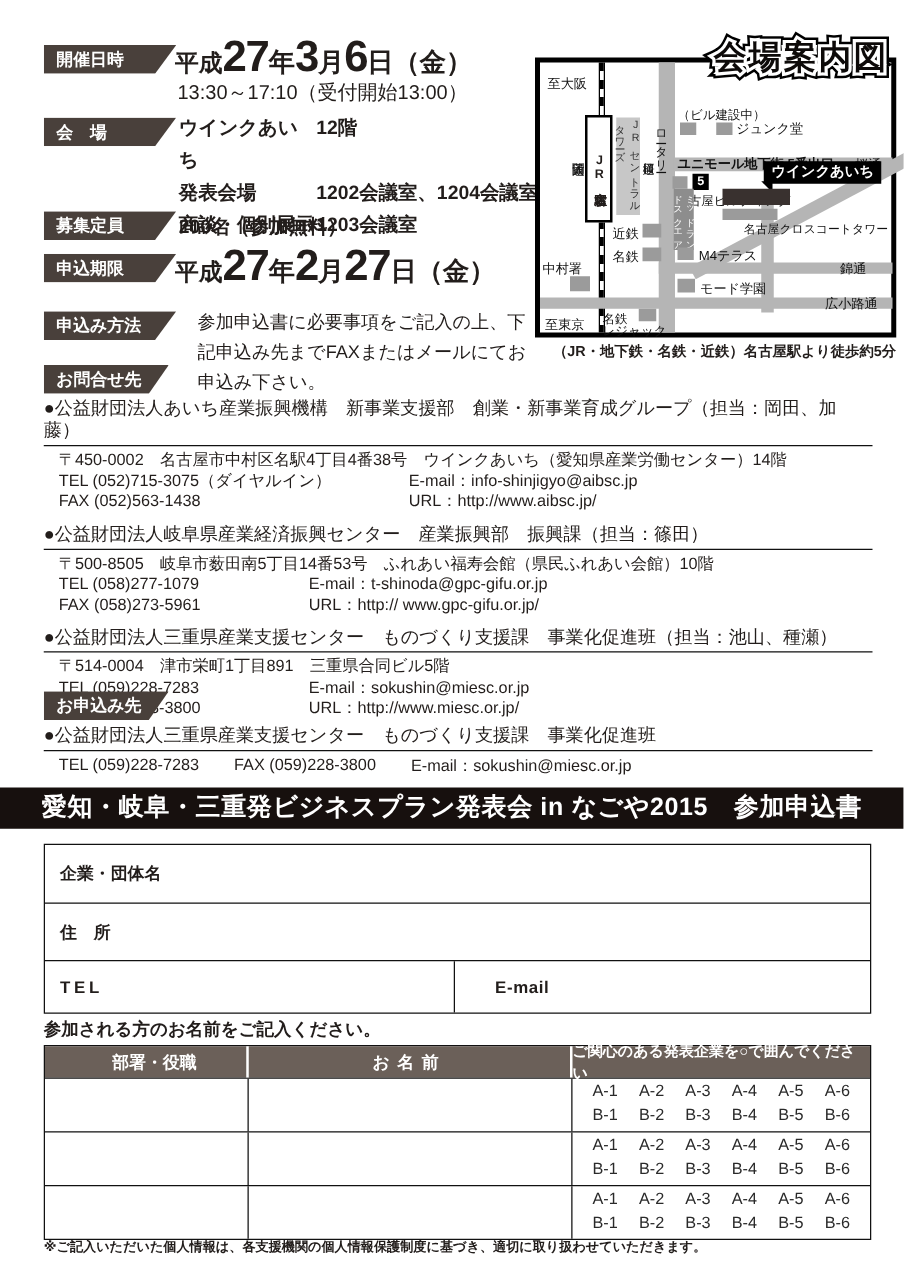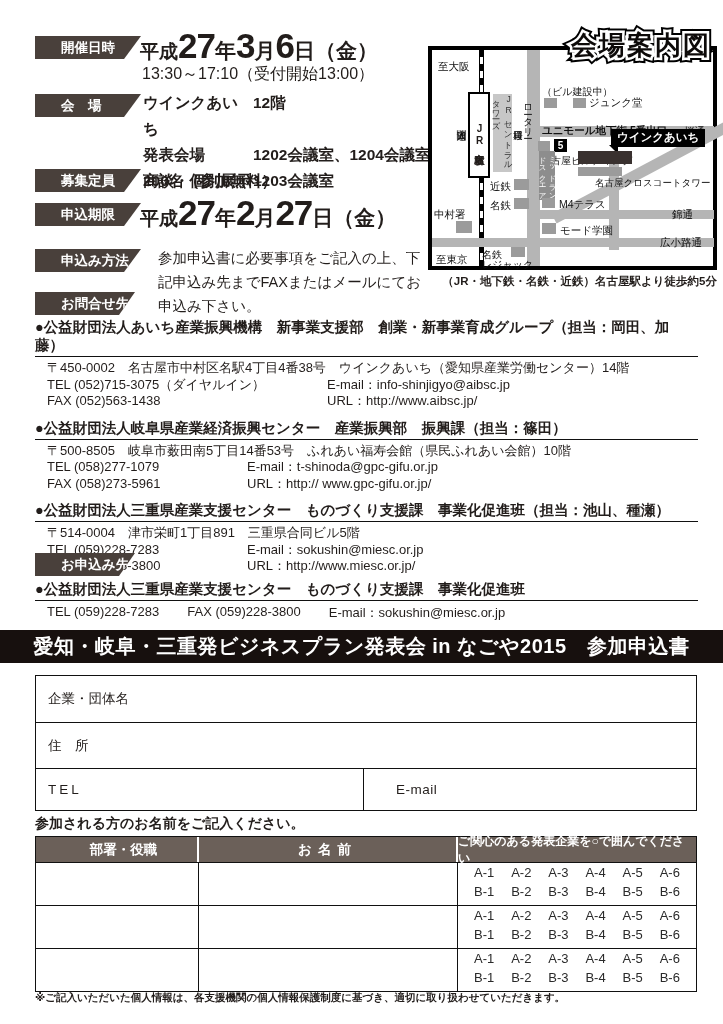--- a/index.html
+++ b/index.html
@@ -8,21 +8,21 @@
     --c-light_box:#c7c7c7; --c-midland:#8d8d8d; --c-text:#221d1b;
   }
   *{margin:0;padding:0;box-sizing:border-box;}
   html,body{background:#fff;}
   body{font-family:"Liberation Sans","DejaVu Sans",sans-serif;color:var(--c-text);}
   .page{position:relative;width:723px;height:1024px;background:#fff;overflow:hidden;}
 
   
   .banner{position:absolute;left:35px;height:23px;background:var(--c-banner_bg);
     clip-path:polygon(0 0,100% 0,84% 100%,0 100%);color:#fff;font-weight:bold;
-    font-size:13.5px;line-height:23px;padding-left:26px;width:106px;}
+    font-size:13.5px;line-height:23px;padding-left:10px;width:106px;}
   .banner.small{width:100px;}
 
   
   .big-date{position:absolute;left:140px;font-weight:bold;white-space:nowrap;}
   .big-date .era{font-size:19px;}
   .big-date .num{font-size:35px;letter-spacing:-1px;}
   .big-date .unit{font-size:21px;}
   .time-line{position:absolute;left:142px;font-size:16px;}
   .venue-rows{position:absolute;left:143px;top:90px;font-size:15.5px;font-weight:bold;line-height:26px;}
   .venue-row{display:flex;}
@@ -56,38 +56,38 @@
   .winc-label:after{content:"";position:absolute;left:-2px;bottom:-7px;
     border-top:9px solid #000;border-left:9px solid transparent;}
   .venue-bldg{position:absolute;left:146px;top:101px;width:54px;height:13px;background:var(--c-venue_bg);}
   .diag{position:absolute;left:110px;top:115px;width:205px;height:11px;background:var(--c-road);
     transform:rotate(-28deg);}
   .map-caption{position:absolute;left:428px;top:274px;width:289px;text-align:right;font-size:11.5px;font-weight:bold;}
 
   
   .contact-wrap{position:absolute;left:35px;top:318px;width:663px;}
   .org{margin-bottom:9px;}
-  .org-name{font-size:14.5px;font-weight:bold;line-height:18px;}
+  .org-name{font-size:14.5px;font-weight:normal;line-height:18px;}
   .org hr{border:none;border-top:1.5px solid #111;margin:2px 0 3px;}
   .org-lines{padding-left:12px;font-size:13px;line-height:16.5px;}
   .org-cols{display:flex;}
   .org-cols .lc{width:280px;}
   .org-cols .lc.narrow{width:200px;}
   .apply-wrap{position:absolute;left:35px;top:580px;width:663px;}
   .apply-line{display:flex;gap:28px;padding-left:12px;font-size:13px;margin-top:3px;}
 
   
   .title-bar{position:absolute;left:0;top:630px;width:723px;height:33px;background:var(--c-title_bar_bg);
     color:#fff;font-size:20px;font-weight:bold;text-align:center;line-height:33px;letter-spacing:0.5px;}
 
   
   .form-table{position:absolute;left:35px;top:675px;width:662px;border:1.5px solid #111;}
   .f-row{display:flex;border-bottom:1.5px solid #111;}
   .f-row:last-child{border-bottom:none;gap:20px;}
-  .f-cell{display:flex;align-items:center;padding-left:12px;font-size:13.5px;font-weight:normal;}
+  .f-cell{display:flex;align-items:center;padding-left:12px;font-size:13.5px;font-weight:bold;}
   .f-company{height:46px;width:100%;}
   .f-address{height:45px;width:100%;}
   .f-tel{height:41px;width:328px;border-right:1.5px solid #111;letter-spacing:3px;}
   .f-email{height:41px;flex:1;letter-spacing:0.5px;}
 
   .fill-note{position:absolute;left:35px;top:815px;font-size:14px;font-weight:bold;}
 
   
   .i-table{position:absolute;left:35px;top:836px;width:662px;border:1.5px solid #111;}
   .i-head{display:flex;background:var(--c-header_row_bg);color:#fff;height:25px;}

